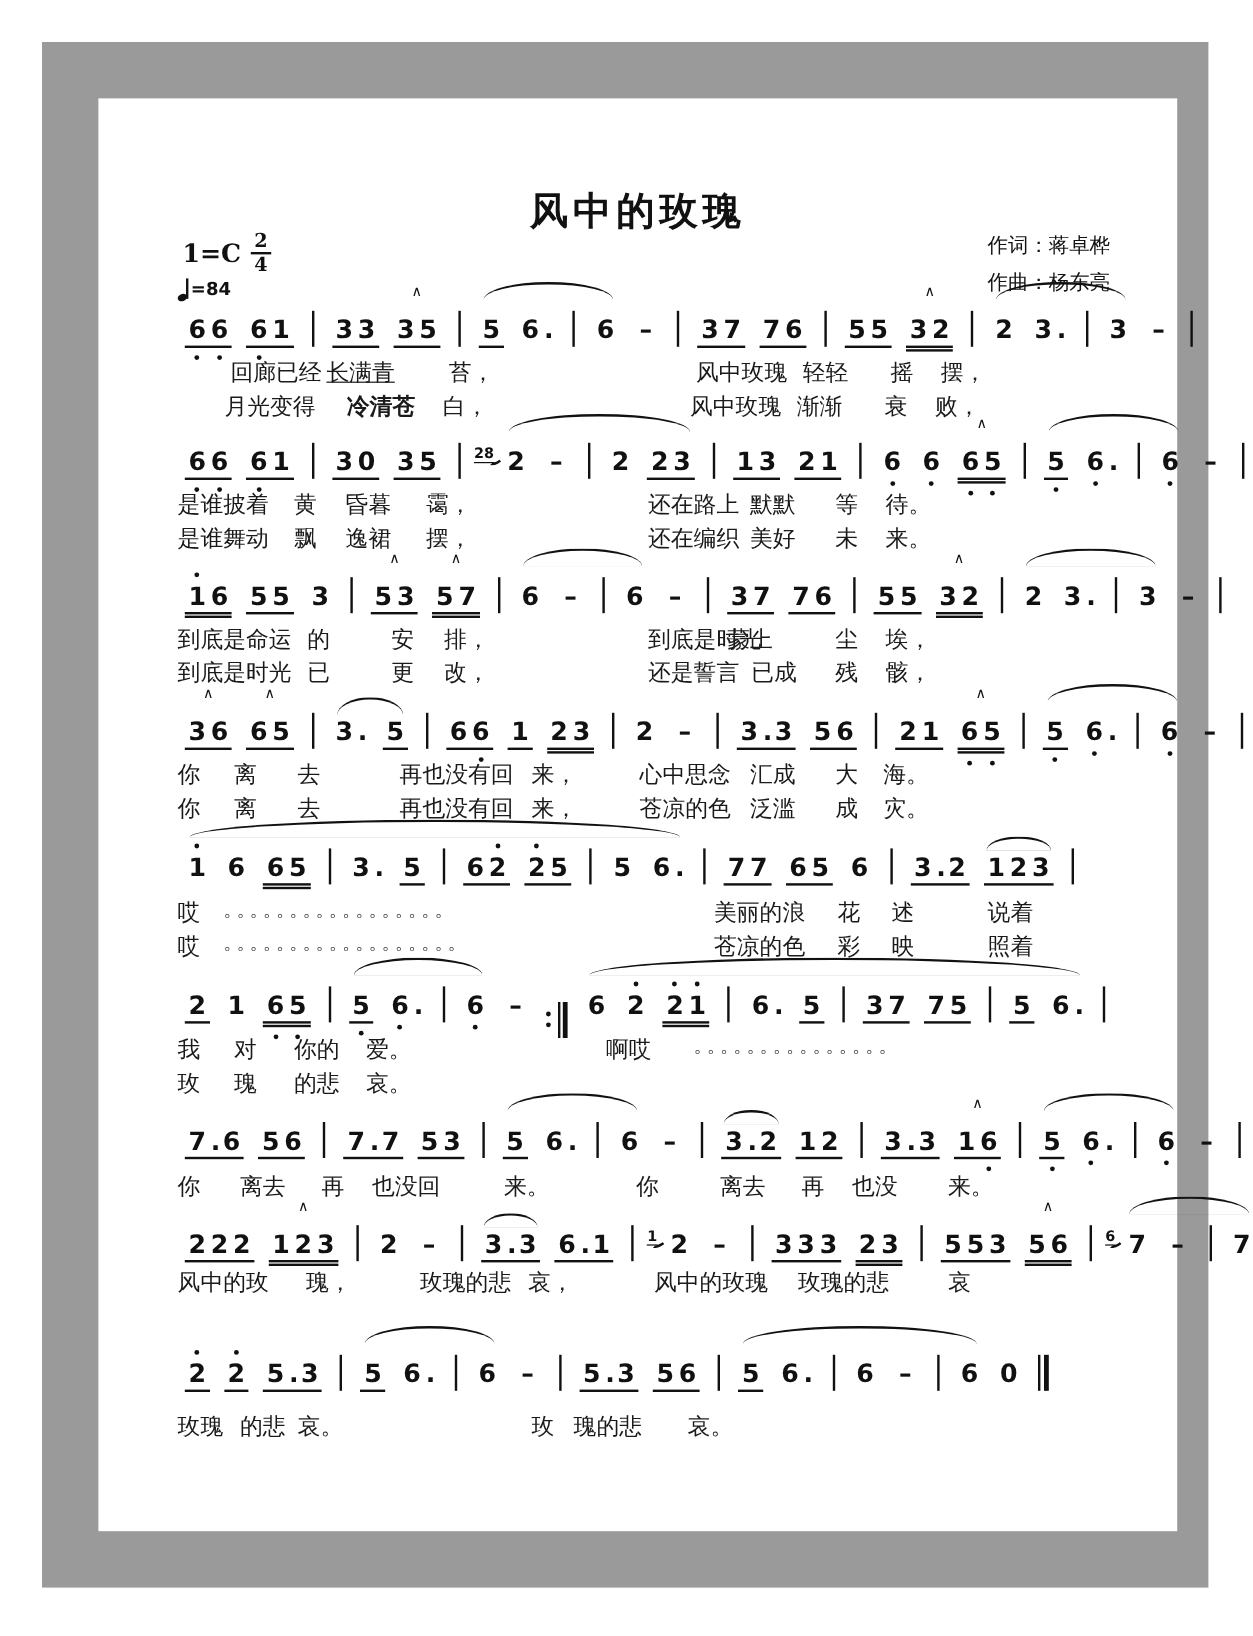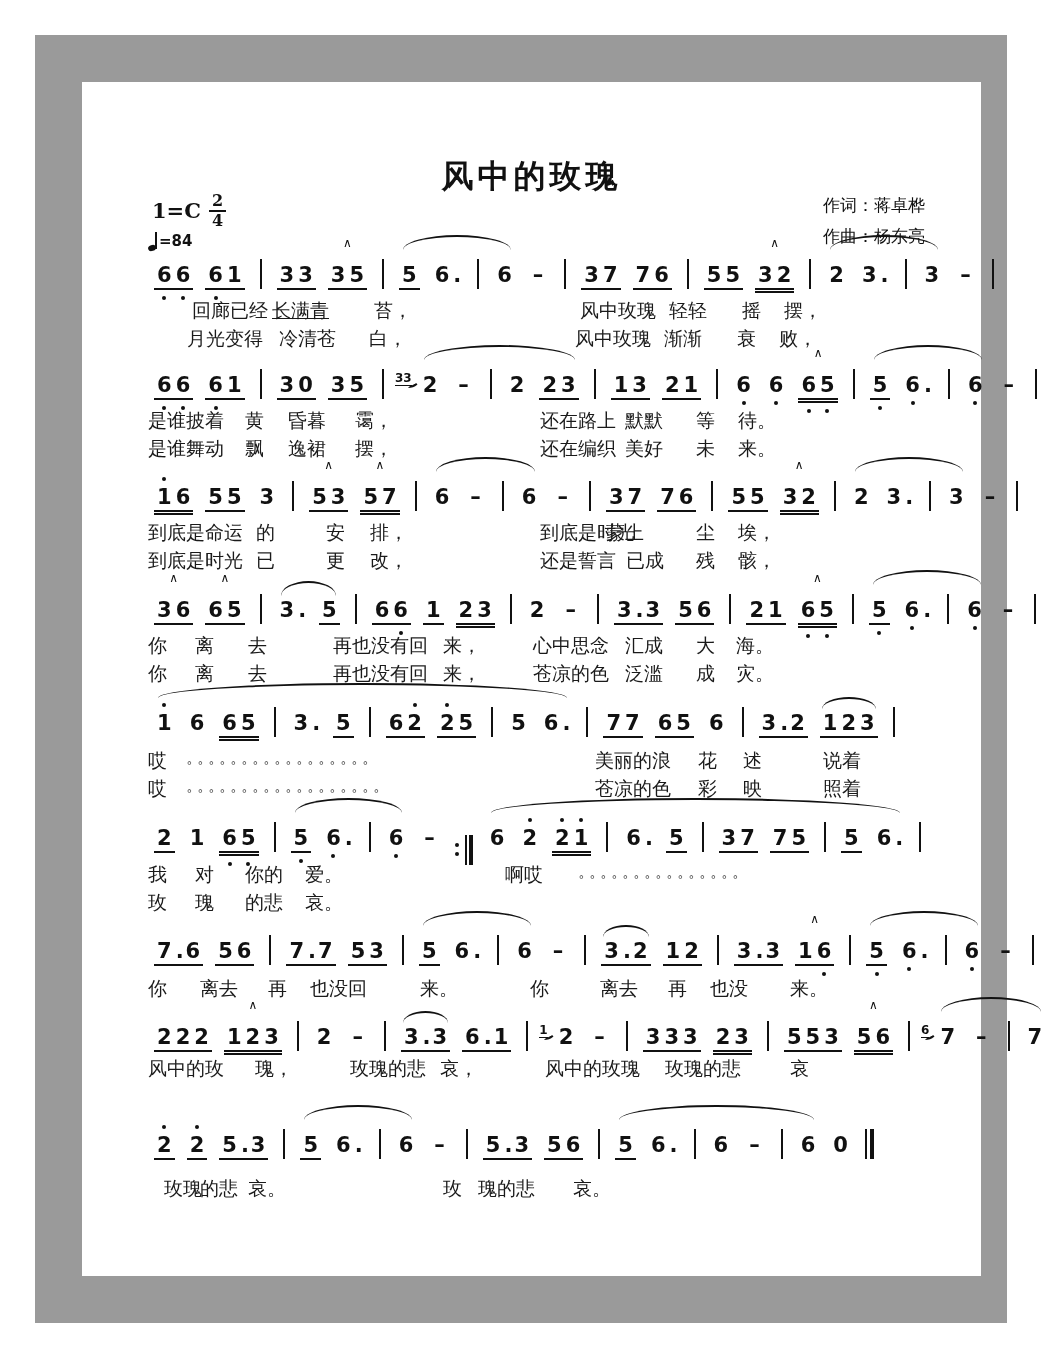--- a/index.html
+++ b/index.html
@@ -161,21 +161,21 @@
       <span class="lyr-seg" style="left: 0px;">回廊已经</span>
       <span class="lyr-seg" style="left: 80px; text-decoration: underline;">长满青</span>
       <span class="lyr-seg" style="left: 182px;">苔，</span>
       <span class="lyr-seg" style="left: 388px;">风中玫瑰</span>
       <span class="lyr-seg" style="left: 477px;">轻轻</span>
       <span class="lyr-seg" style="left: 550px;">摇</span>
       <span class="lyr-seg" style="left: 592px;">摆，</span>
     </div>
     <div class="lyrow" style="top: 326px; margin-left: 39px;">
       <span class="lyr-seg" style="left: 0px;">月光变得</span>
-      <span class="lyr-seg" style="left: 92px;">冷清苍</span>
+      <span class="lyr-seg" style="left: 102px; font-weight: bold;">冷清苍</span>
       <span class="lyr-seg" style="left: 182px;">白，</span>
       <span class="lyr-seg" style="left: 388px;">风中玫瑰</span>
       <span class="lyr-seg" style="left: 477px;">渐渐</span>
       <span class="lyr-seg" style="left: 550px;">衰</span>
       <span class="lyr-seg" style="left: 592px;">败，</span>
     </div>
     <div class="mline" style="top: 362px;">
       <span class="grp u1">
         <span class="n">6<span class="ld"></span></span>
         <span class="n">6<span class="ld"></span></span>
@@ -187,21 +187,21 @@
       <span class="bar"></span>
       <span class="grp u1">
         <span class="n">3</span>
         <span class="n">0</span>
       </span>
       <span class="grp u1">
         <span class="n">3</span>
         <span class="n">5</span>
       </span>
       <span class="bar"></span>
-      <span class="grace">33</span>
+      <span class="grace">28</span>
       <span class="arcwrap">
         <span class="grp">
           <span class="n">2</span>
         </span>
         <span class="dash">–</span>
         <span class="bar"></span>
         <span class="grp">
           <span class="n">2</span>
         </span>
         <span class="grp u1">
@@ -841,20 +841,20 @@
       </span>
       <span class="grp">
         <span class="n">0</span>
       </span>
       <span class="endbar">
         <i style="width: 2px;"></i>
         <i style="width: 4px; margin-left: 3px;"></i>
       </span>
     </div>
     <div class="lyrow" style="top: 1176px;">
-      <span class="lyr-seg" style="left: 16px; text-align: center;">玫瑰</span>
+      <span class="lyr-seg" style="left: 0px; text-align: center;">玫瑰</span>
       <span class="lyr-seg" style="left: 52px;">的悲</span>
       <span class="lyr-seg" style="left: 100px;">哀。</span>
       <span class="lyr-seg" style="left: 295px;">玫</span>
       <span class="lyr-seg" style="left: 330px;">瑰的悲</span>
       <span class="lyr-seg" style="left: 425px;">哀。</span>
     </div>
   </div>
 
 </body></html>

